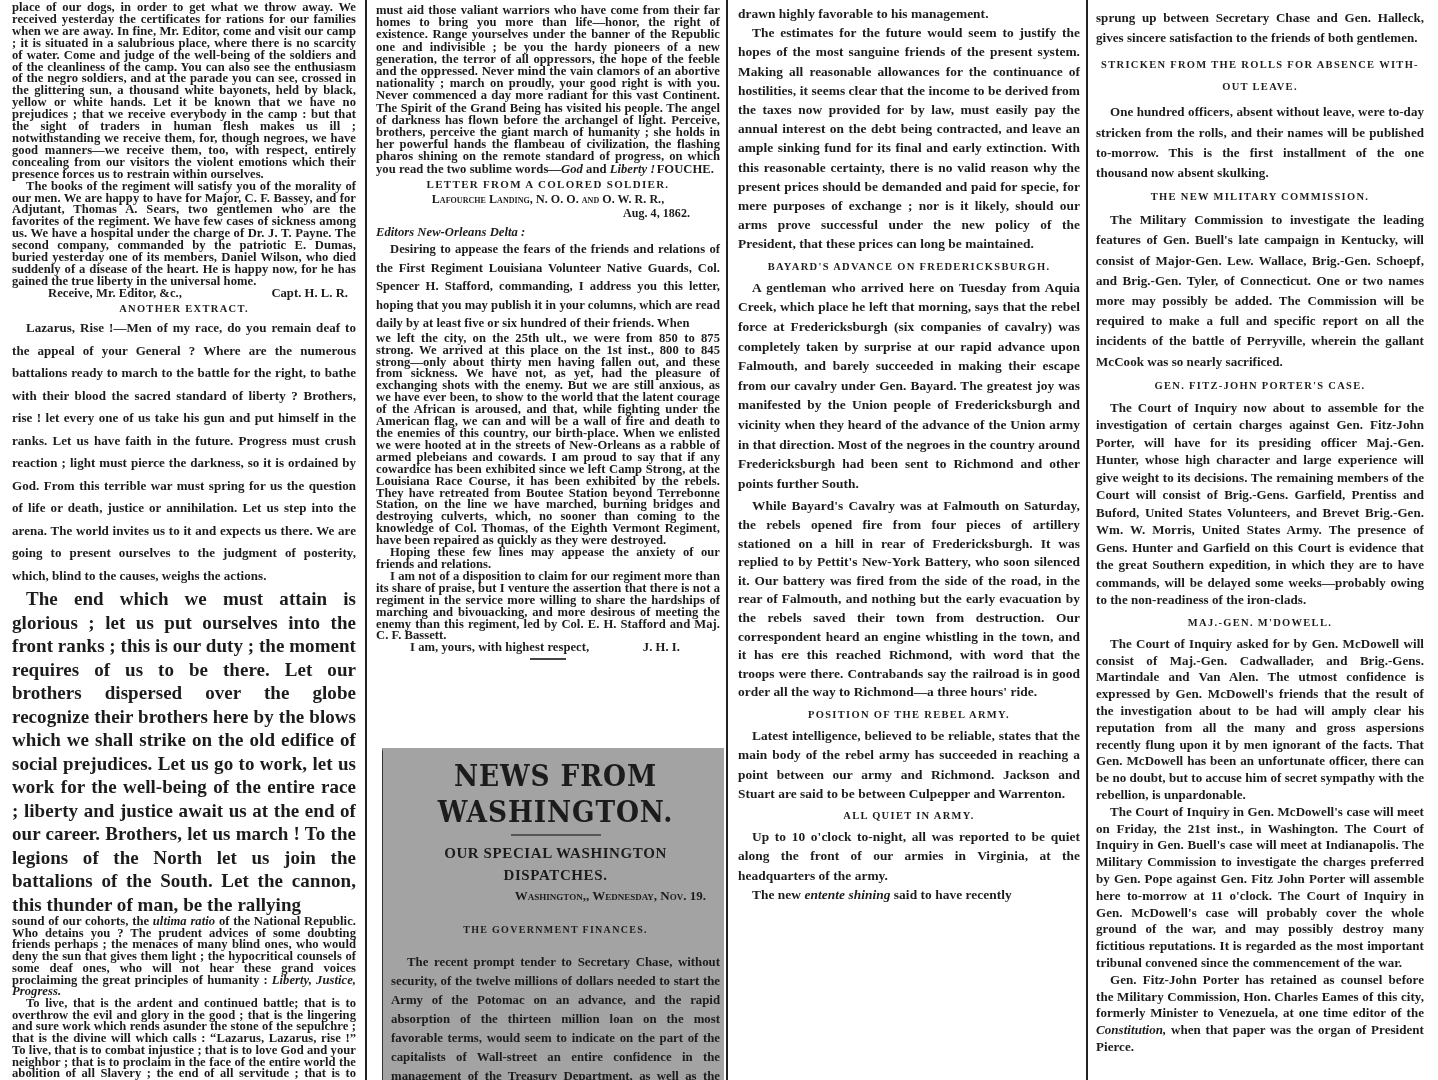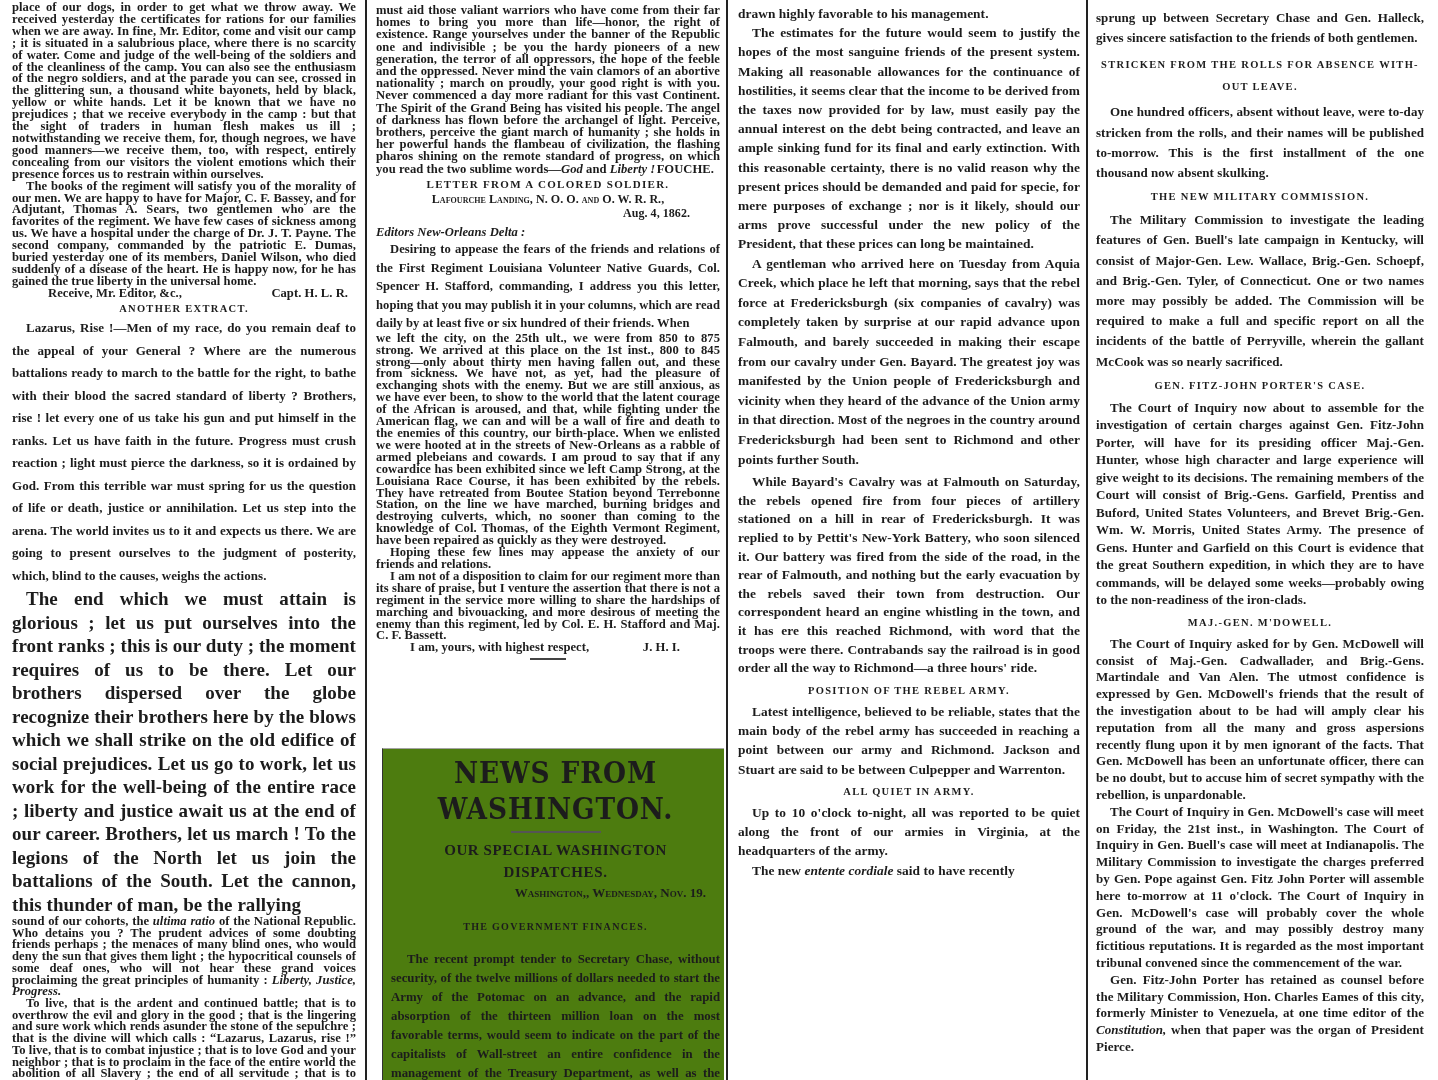--- a/index.html
+++ b/index.html
@@ -30,22 +30,22 @@
   #c1 .body2 { line-height: 22.5px; font-size: 13px; }
   #c1 .body3 { line-height: 23.5px; font-size: 19px; }
   #c1 .body4 { line-height: 11.7px; }
   
   #c2 { left: 372px; width: 350px; padding: 4px 2px 0 4px; }
   #c2 .b1 { line-height: 12.2px; }
   #c2 .b2 { line-height: 18.5px; }
   #c2 .b3 { line-height: 11.9px; }
   .wash-box {
     position: absolute; left: 382px; top: 748px; width: 342px; height: 332px;
-    box-sizing: border-box; border-left: 1.5px solid #333; border-top: 1px solid #a3a3a3;
-    padding: 6px 4px 0 8px; background: #4d7c0f;
+    box-sizing: border-box; border-left: 1.5px solid #333; border-top: 4px solid #a3a3a3;
+    padding: 6px 4px 0 8px; background: #a3a3a3;
     font-family: "Liberation Serif", "DejaVu Serif", serif; font-weight: bold;
     font-size: 12.8px; line-height: 19px; text-align: justify;
   }
   .wash-title {
     font-family: "DejaVu Serif", serif; font-size: 30px; line-height: 36px;
     text-align: center; letter-spacing: 1px; font-weight: bold; transform: scaleX(0.88);
     transform-origin: center; margin: 0 -14px;
   }
   .wash-rule { width: 90px; height: 2px; background: #555; margin: 4px auto 6px auto; }
   .wash-sub { font-size: 15px; text-align: center; letter-spacing: 0.6px; line-height: 22px; }
@@ -131,33 +131,34 @@
   <div class="wash-date sc">Washington,, Wednesday, Nov. 19.</div>
   <div class="head" style="font-size:10px; margin:14px;">THE GOVERNMENT FINANCES.</div>
   <p>The recent prompt tender to Secretary Chase, without security, of the twelve millions of dollars needed to start the Army of the Potomac on an advance, and the rapid absorption of the thirteen million loan on the most favorable terms, would seem to indicate on the part of the capitalists of Wall-street an entire confidence in the management of the Treasury Department, as well as the ultimate solvency of the Government. When the present condition of the public credit is compared with that in which Mr. Chase found it on assuming office, a conclusion must be</p>
 </div>
 
 <div class="rule-v" style="left:726px; top:0; height:1080px; width:1.5px;"></div>
 
 <div class="col" id="c3">
   <p class="noind">drawn highly favorable to his management.</p>
   <p>The estimates for the future would seem to justify the hopes of the most sanguine friends of the present system. Making all reasonable allowances for the continuance of hostilities, it seems clear that the income to be derived from the taxes now provided for by law, must easily pay the annual interest on the debt being contracted, and leave an ample sinking fund for its final and early extinction. With this reasonable certainty, there is no valid reason why the present prices should be demanded and paid for specie, for mere purposes of exchange ; nor is it likely, should our arms prove successful under the new policy of the President, that these prices can long be maintained.</p>
+  <div class="head">BAYARD'S ADVANCE ON FREDERICKSBURGH.</div>
   <div class="b2">
     <p>A gentleman who arrived here on Tuesday from Aquia Creek, which place he left that morning, says that the rebel force at Fredericksburgh (six companies of cavalry) was completely taken by surprise at our rapid advance upon Falmouth, and barely succeeded in making their escape from our cavalry under Gen. Bayard. The greatest joy was manifested by the Union people of Fredericksburgh and vicinity when they heard of the advance of the Union army in that direction. Most of the negroes in the country around Fredericksburgh had been sent to Richmond and other points further South.</p>
   </div>
   <div class="b3" style="margin-top:4px;">
     <p>While Bayard's Cavalry was at Falmouth on Saturday, the rebels opened fire from four pieces of artillery stationed on a hill in rear of Fredericksburgh. It was replied to by Pettit's New-York Battery, who soon silenced it. Our battery was fired from the side of the road, in the rear of Falmouth, and nothing but the early evacuation by the rebels saved their town from destruction. Our correspondent heard an engine whistling in the town, and it has ere this reached Richmond, with word that the troops were there. Contrabands say the railroad is in good order all the way to Richmond—a three hours' ride.</p>
   </div>
   <div class="head">POSITION OF THE REBEL ARMY.</div>
   <p>Latest intelligence, believed to be reliable, states that the main body of the rebel army has succeeded in reaching a point between our army and Richmond. Jackson and Stuart are said to be between Culpepper and Warrenton.</p>
   <div class="head">ALL QUIET IN ARMY.</div>
   <p>Up to 10 o'clock to-night, all was reported to be quiet along the front of our armies in Virginia, at the headquarters of the army.</p>
   <p>
     <span>The new</span>
-    <i>entente cordiale</i>
+    <i>entente shining</i>
     <span>said to have recently</span>
   </p>
 </div>
 
 <div class="rule-v" style="left:1086px; top:0; height:1080px; width:1.5px;"></div>
 
 <div class="col" id="c4">
   <div class="b1">
     <p class="noind">sprung up between Secretary Chase and Gen. Halleck, gives sincere satisfaction to the friends of both gentlemen.</p>
     <div class="head" style="margin:6px 0 0 0;">STRICKEN FROM THE ROLLS FOR ABSENCE WITH-</div>

